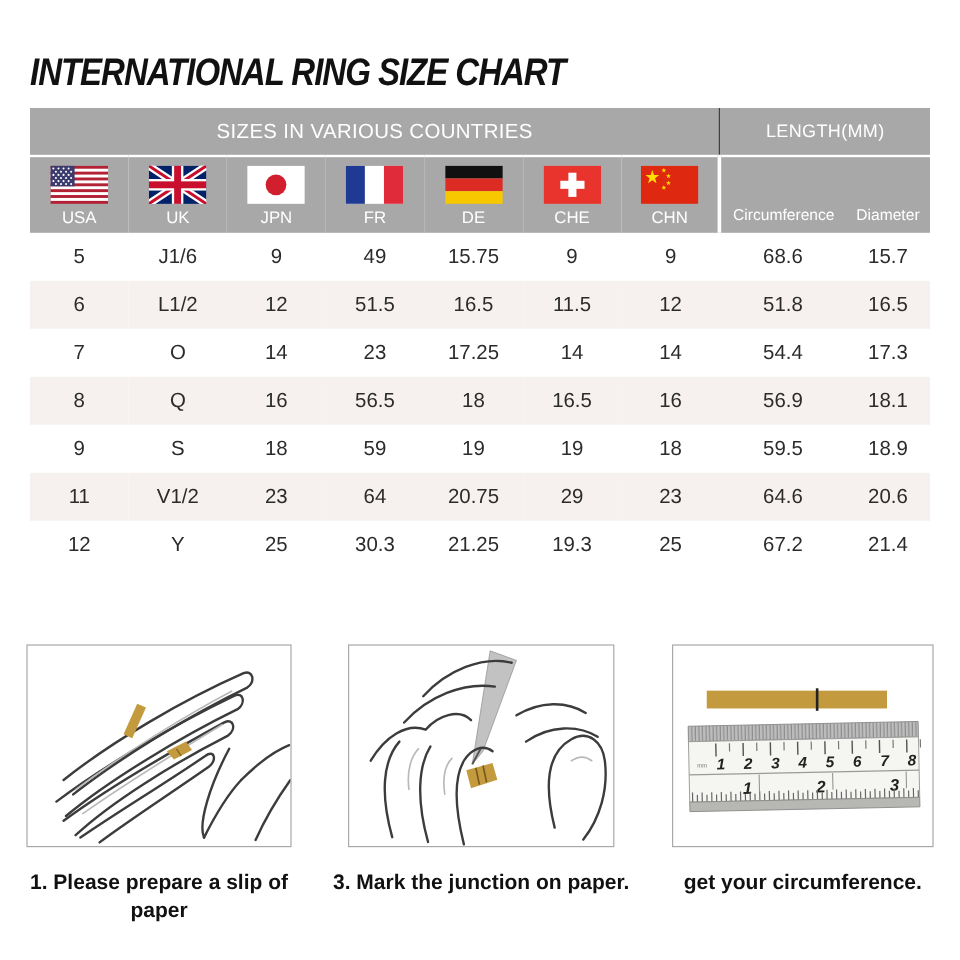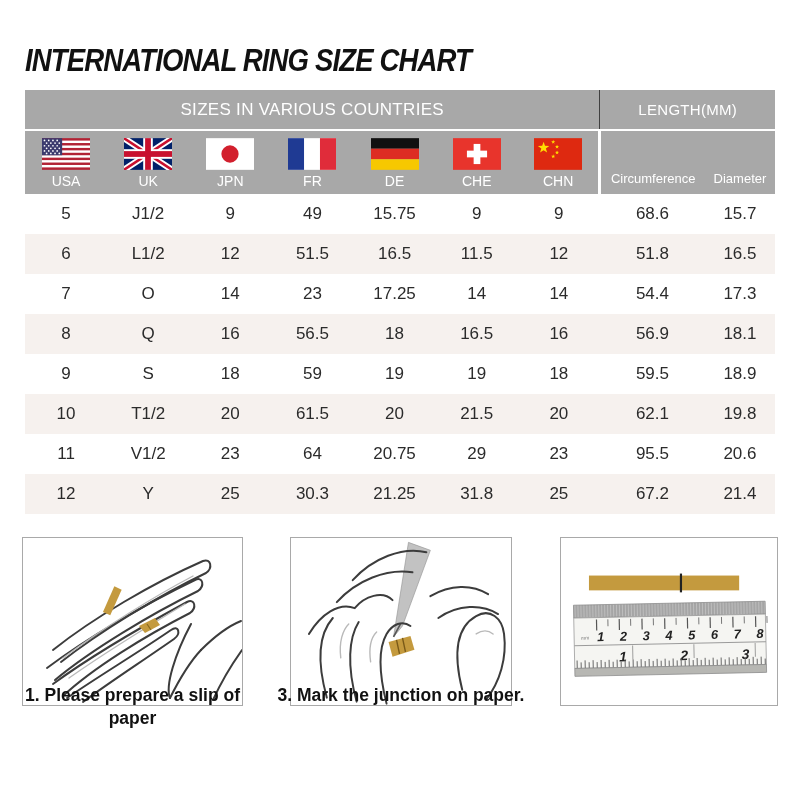--- a/index.html
+++ b/index.html
@@ -44,21 +44,21 @@
     font-size:17px;color:var(--ink);
   }
   tbody tr:nth-child(even) td{background:var(--row-alt);}
   
   .step-box{position:absolute;top:537px;height:169px;border:1px solid #a9a9a9;background:#fff;}
   #step-box-1{left:22px;width:221px;}
   #step-box-2{left:290px;width:222px;}
   #step-box-3{left:560px;width:218px;}
   .step-box svg{width:100%;height:100%;display:block;}
   .step-caption{
-    position:absolute;top:684px;text-align:center;
+    position:absolute;top:724px;text-align:center;
     font-size:17.5px;font-weight:bold;color:#111;line-height:23px;
   }
   #caption-1{left:2px;width:261px;}
   #caption-2{left:272px;width:258px;}
   #caption-3{left:542px;width:254px;}
   .lineart{stroke:#3c3c3c;stroke-width:2;fill:none;stroke-linecap:round;}
   .lineart-light{stroke:#b9b9b9;stroke-width:1.4;fill:none;stroke-linecap:round;}
   .goldfill{fill:var(--gold);}
 </style>
 </head>
@@ -197,21 +197,21 @@
             <span class="flag-label">CHN</span>
           </div>
         </th>
         <th class="len-col len-section">Circumference</th>
         <th class="len-col">Diameter</th>
       </tr>
     </thead>
     <tbody id="size-table-body">
         <tr>
           <td>5</td>
-          <td>J1/2</td>
+          <td>J1/6</td>
           <td>9</td>
           <td>49</td>
           <td>15.75</td>
           <td>9</td>
           <td>9</td>
           <td>68.6</td>
           <td>15.7</td>
         </tr>
         <tr>
           <td>6</td>
@@ -251,48 +251,37 @@
           <td>S</td>
           <td>18</td>
           <td>59</td>
           <td>19</td>
           <td>19</td>
           <td>18</td>
           <td>59.5</td>
           <td>18.9</td>
         </tr>
         <tr>
-          <td>10</td>
-          <td>T1/2</td>
-          <td>20</td>
-          <td>61.5</td>
-          <td>20</td>
-          <td>21.5</td>
-          <td>20</td>
-          <td>62.1</td>
-          <td>19.8</td>
-        </tr>
-        <tr>
           <td>11</td>
           <td>V1/2</td>
           <td>23</td>
           <td>64</td>
           <td>20.75</td>
           <td>29</td>
           <td>23</td>
-          <td>95.5</td>
+          <td>64.6</td>
           <td>20.6</td>
         </tr>
         <tr>
           <td>12</td>
           <td>Y</td>
           <td>25</td>
           <td>30.3</td>
           <td>21.25</td>
-          <td>31.8</td>
+          <td>19.3</td>
           <td>25</td>
           <td>67.2</td>
           <td>21.4</td>
         </tr>
       </tbody>
   </table>
 </div>
 
 <div class="step-box" id="step-box-1">
   <svg viewBox="0 0 219 167">
@@ -443,13 +432,14 @@
   </svg>
 </div>
 
 <div class="step-caption" id="caption-1">
   <div>1. Please prepare a slip of paper</div>
 </div>
 <div class="step-caption" id="caption-2">
   <div>3. Mark the junction on paper.</div>
 </div>
 <div class="step-caption" id="caption-3">
+  <div>get your circumference.</div>
 </div>
 
 </body></html>

